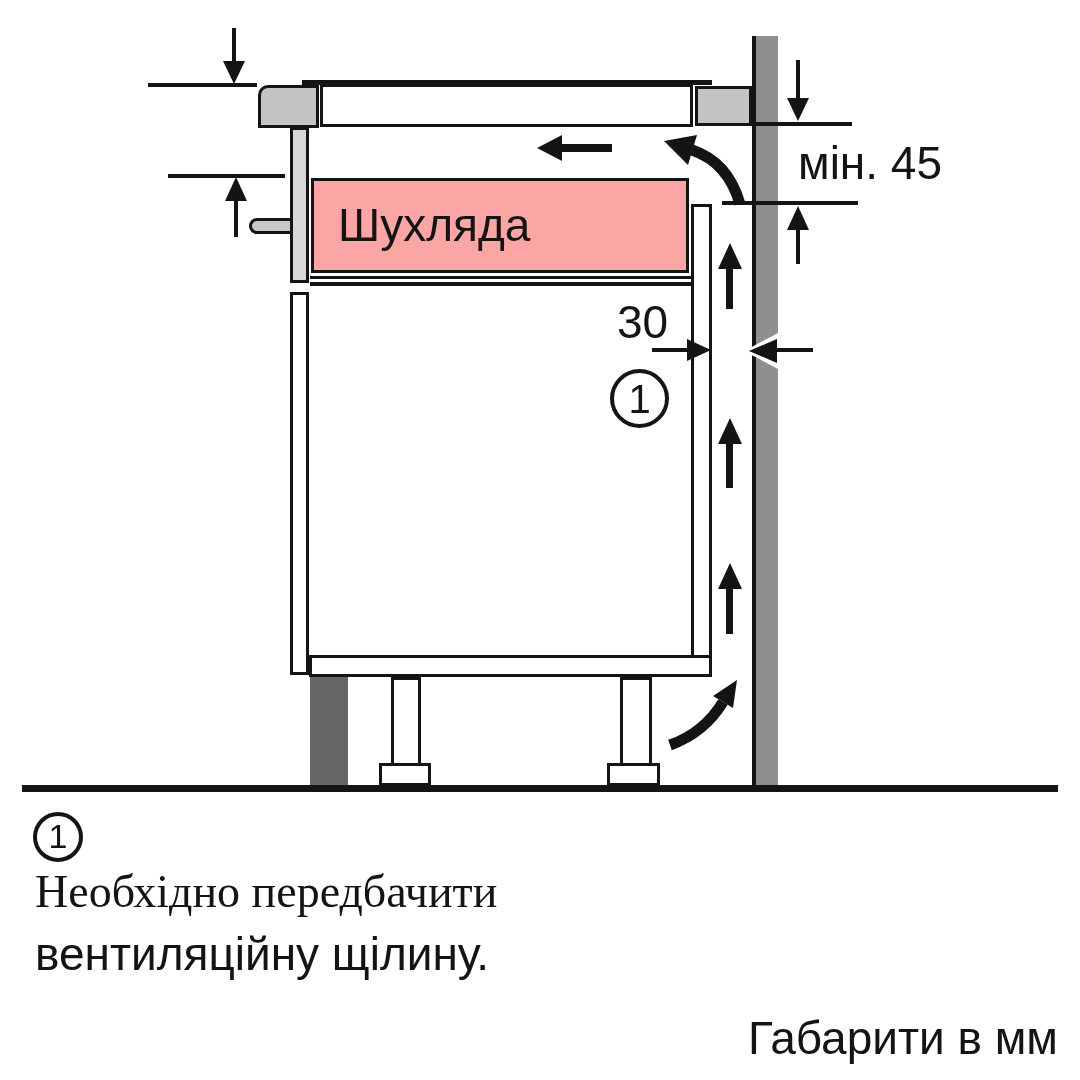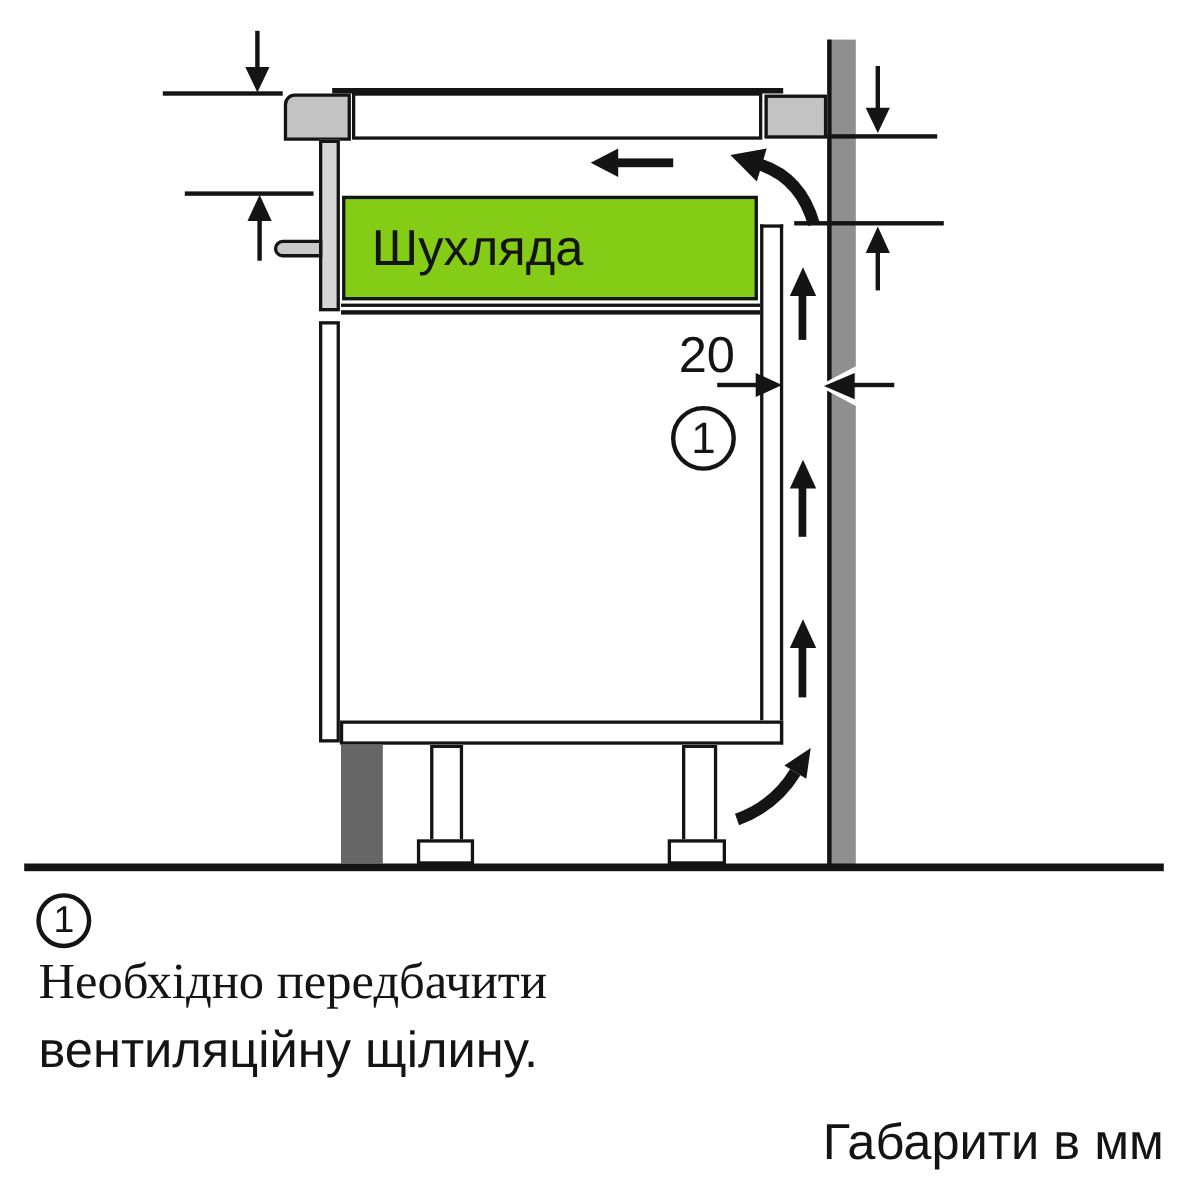--- a/index.html
+++ b/index.html
@@ -31,21 +31,21 @@
   <div class="abs" style="left:752px;top:36px;width:26px;height:750px;background:#8f8f8f;border-left:4px solid #141414;box-sizing:border-box;"></div>
 
   <div class="box" style="left:258px;top:85px;width:61px;height:43px;background:#c3c3c3;border-top-left-radius:10px;"></div>
   <div class="box" style="left:320px;top:84px;width:373px;height:43px;"></div>
   <div class="box" style="left:695px;top:86px;width:57px;height:40px;background:#c3c3c3;"></div>
   <div class="ln" style="left:302px;top:80px;width:410px;height:5px;"></div>
 
   <div class="box" style="left:290px;top:127px;width:19px;height:156px;background:#d7d7d7;"></div>
   <div class="box" style="left:249px;top:218px;width:44px;height:16px;background:#c9c9c9;border-top-left-radius:8px;border-bottom-left-radius:8px;"></div>
 
-  <div class="box" style="left:311px;top:178px;width:378px;height:95px;background:#84cc16;display:flex;align-items:center;">
+  <div class="box" style="left:311px;top:178px;width:378px;height:95px;background:#fca5a5;display:flex;align-items:center;">
     <span class="txt" style="position:static;padding-left:24px;">Шухляда</span>
   </div>
   <div class="ln" style="left:310px;top:276px;width:381px;height:3px;"></div>
   <div class="ln" style="left:310px;top:282px;width:381px;height:4px;"></div>
 
   <div class="box" style="left:290px;top:292px;width:19px;height:383px;"></div>
   <div class="ln" style="left:691px;top:204px;width:3px;height:451px;"></div>
   <div class="ln" style="left:709px;top:204px;width:3px;height:473px;"></div>
   <div class="ln" style="left:691px;top:204px;width:21px;height:3px;"></div>
   <div class="box" style="left:309px;top:655px;width:403px;height:22px;"></div>
@@ -64,22 +64,23 @@
   <div class="tri tri-down" style="left:223px;top:61px;"></div>
   <div class="tri tri-up" style="left:225px;top:177px;"></div>
   <div class="ln" style="left:234px;top:199px;width:4px;height:38px;"></div>
 
   <div class="ln" style="left:752px;top:122px;width:100px;height:4px;"></div>
   <div class="ln" style="left:722px;top:201px;width:136px;height:4px;"></div>
   <div class="ln" style="left:796px;top:60px;width:4px;height:40px;"></div>
   <div class="tri tri-down" style="left:787px;top:98px;"></div>
   <div class="tri tri-up" style="left:787px;top:206px;"></div>
   <div class="ln" style="left:796px;top:230px;width:4px;height:34px;"></div>
+  <div class="txt" style="left:798px;top:137px;">мін. 45</div>
 
-  <div class="txt" style="left:617px;top:296px;">20</div>
+  <div class="txt" style="left:617px;top:296px;">30</div>
   <div class="ln" style="left:652px;top:348px;width:36px;height:4px;"></div>
   <div class="tri tri-right" style="left:687px;top:339px;"></div>
   <div class="tri tri-left-white" style="left:744px;top:333px;"></div>
   <div class="tri tri-left-sm" style="left:749px;top:339px;"></div>
   <div class="ln" style="left:776px;top:348px;width:37px;height:4px;"></div>
 
   <div class="circ" style="left:610px;top:369px;width:51px;height:51px;">
     <span class="txt" style="position:static;font-size:40px;">1</span>
   </div>
 

